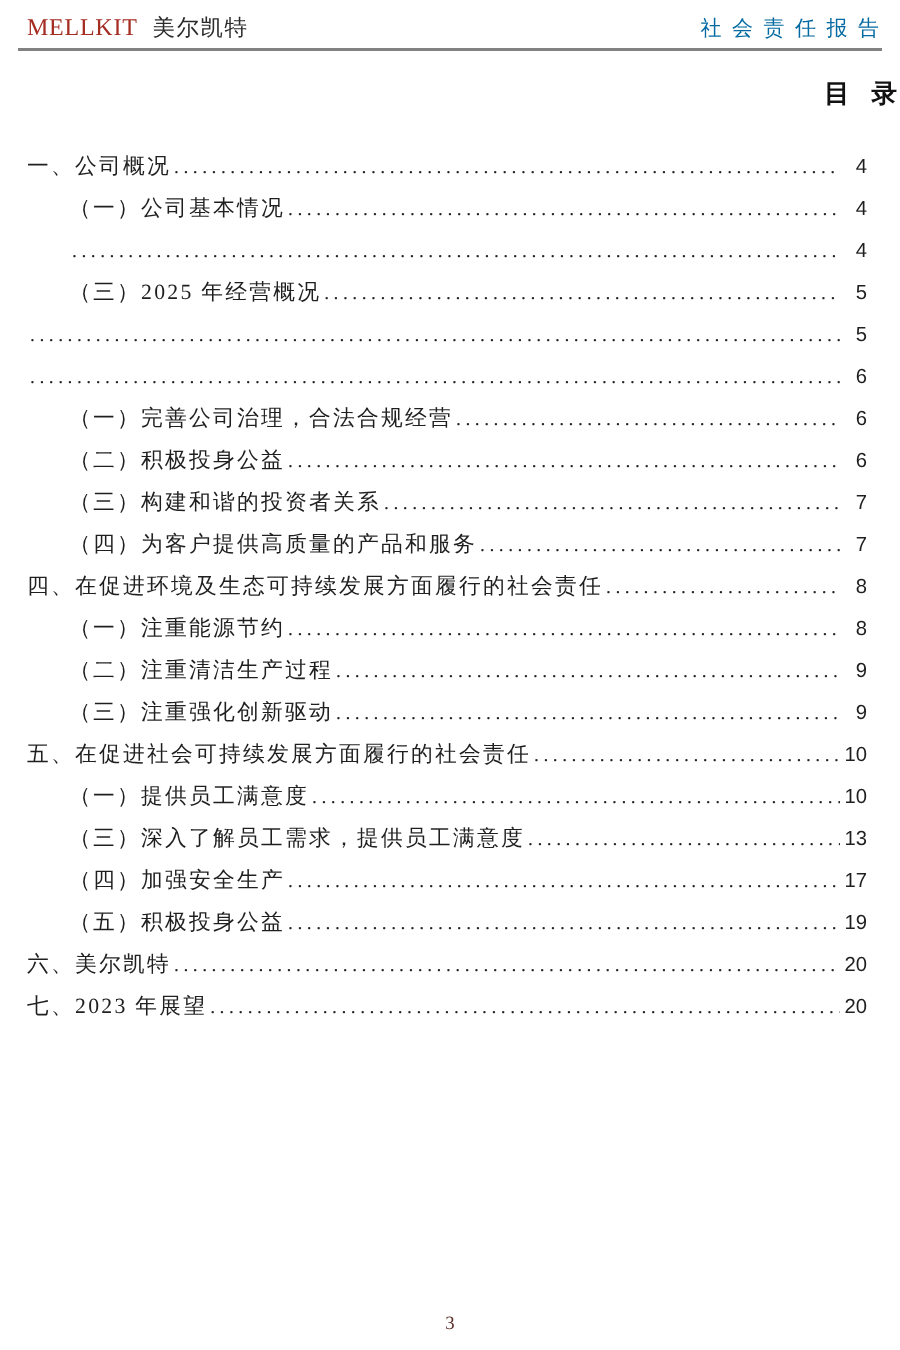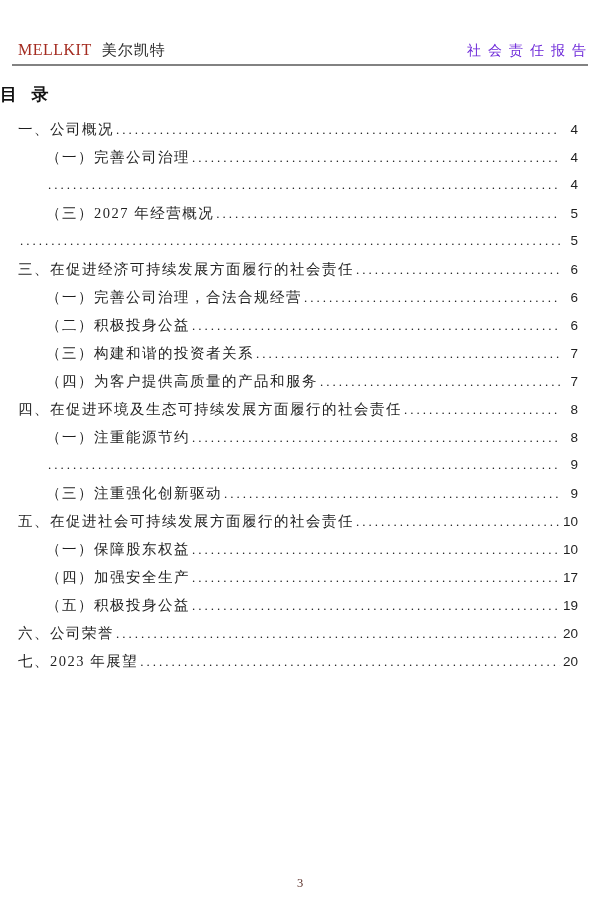--- a/index.html
+++ b/index.html
@@ -12,54 +12,53 @@
   .page {
     position: relative;
     width: 600px; height: 900px;
     overflow: hidden;
     background: #ffffff;
   }
   
   .hdr {
     display: flex;
     justify-content: space-between;
-    align-items: flex-end;
+    align-items: center;
     padding: 9px 14px 0 18px;
   }
   .brand-en {
     font-size: 16px;
     color: #a42c21;
     letter-spacing: 0.5px;
   }
   .brand-cn {
     font-size: 15px;
     color: #2b2b2b;
     margin-left: 6px;
     letter-spacing: 1px;
   }
   .doc-title {
     font-size: 14px;
-    color: #6d28d9;
+    color: #0369a1;
     letter-spacing: 7px;
     margin-right: -7px; 
     white-space: nowrap;
-    margin-top: 33px;
   }
   .header-rule {
     height: 2px;
     background: #828282;
     margin: 4px 12px 0 12px;
   }
   
   .toc-title {
-    text-align: left;
+    text-align: right;
     font-size: 17px;
     font-weight: bold;
     color: #111111;
-    margin: 17px 0 9px 0;
+    margin: 17px 0 23px 0;
     letter-spacing: 2px;
     white-space: pre;
   }
   
   .toc { padding: 0 22px 0 18px; }
   .toc-row {
     display: flex;
     align-items: baseline;
     height: 28px;
     line-height: 28px;
@@ -125,39 +124,38 @@
 
   <h1 class="toc-title">目  录</h1>
 
   <nav class="toc" id="toc">
       <div class="toc-row">
         <span class="toc-label">一、公司概况</span>
         <span class="dots"></span>
         <span class="toc-page">4</span>
       </div>
       <div class="toc-row lvl2">
-        <span class="toc-label">（一）完善公司治理</span>
+        <span class="toc-label">（一）公司基本情况</span>
         <span class="dots"></span>
         <span class="toc-page">4</span>
       </div>
       <div class="toc-row lvl2">
         <span class="dots"></span>
         <span class="toc-page">4</span>
       </div>
       <div class="toc-row lvl2">
-        <span class="toc-label">（三）2027 年经营概况</span>
+        <span class="toc-label">（三）2025 年经营概况</span>
         <span class="dots"></span>
         <span class="toc-page">5</span>
       </div>
       <div class="toc-row">
         <span class="dots"></span>
         <span class="toc-page">5</span>
       </div>
       <div class="toc-row">
-        <span class="toc-label">三、在促进经济可持续发展方面履行的社会责任</span>
         <span class="dots"></span>
         <span class="toc-page">6</span>
       </div>
       <div class="toc-row lvl2">
         <span class="toc-label">（一）完善公司治理，合法合规经营</span>
         <span class="dots"></span>
         <span class="toc-page">6</span>
       </div>
       <div class="toc-row lvl2">
         <span class="toc-label">（二）积极投身公益</span>
@@ -178,50 +176,56 @@
         <span class="toc-label">四、在促进环境及生态可持续发展方面履行的社会责任</span>
         <span class="dots"></span>
         <span class="toc-page">8</span>
       </div>
       <div class="toc-row lvl2">
         <span class="toc-label">（一）注重能源节约</span>
         <span class="dots"></span>
         <span class="toc-page">8</span>
       </div>
       <div class="toc-row lvl2">
+        <span class="toc-label">（二）注重清洁生产过程</span>
         <span class="dots"></span>
         <span class="toc-page">9</span>
       </div>
       <div class="toc-row lvl2">
         <span class="toc-label">（三）注重强化创新驱动</span>
         <span class="dots"></span>
         <span class="toc-page">9</span>
       </div>
       <div class="toc-row">
         <span class="toc-label">五、在促进社会可持续发展方面履行的社会责任</span>
         <span class="dots"></span>
         <span class="toc-page">10</span>
       </div>
       <div class="toc-row lvl2">
-        <span class="toc-label">（一）保障股东权益</span>
+        <span class="toc-label">（一）提供员工满意度</span>
         <span class="dots"></span>
         <span class="toc-page">10</span>
       </div>
       <div class="toc-row lvl2">
+        <span class="toc-label">（三）深入了解员工需求，提供员工满意度</span>
+        <span class="dots"></span>
+        <span class="toc-page">13</span>
+      </div>
+      <div class="toc-row lvl2">
         <span class="toc-label">（四）加强安全生产</span>
         <span class="dots"></span>
         <span class="toc-page">17</span>
       </div>
       <div class="toc-row lvl2">
         <span class="toc-label">（五）积极投身公益</span>
         <span class="dots"></span>
         <span class="toc-page">19</span>
       </div>
       <div class="toc-row">
-        <span class="toc-label">六、公司荣誉</span>
+        <span class="toc-label">六、美尔凯特</span>
         <span class="dots"></span>
         <span class="toc-page">20</span>
       </div>
       <div class="toc-row">
         <span class="toc-label">七、2023 年展望</span>
         <span class="dots"></span>
         <span class="toc-page">20</span>
       </div>
     </nav>
 

